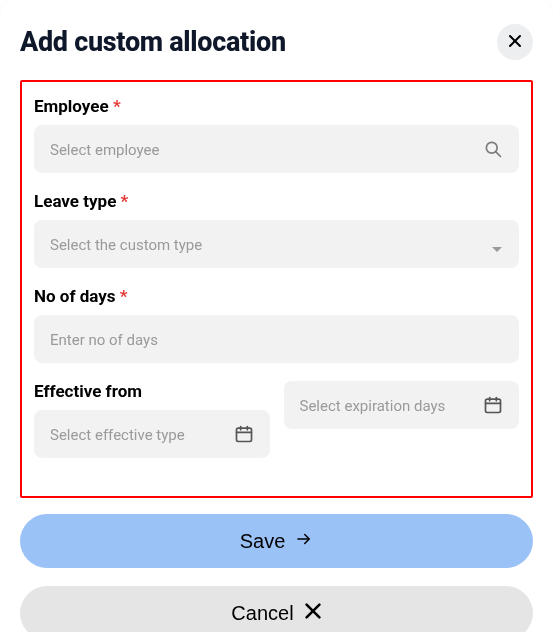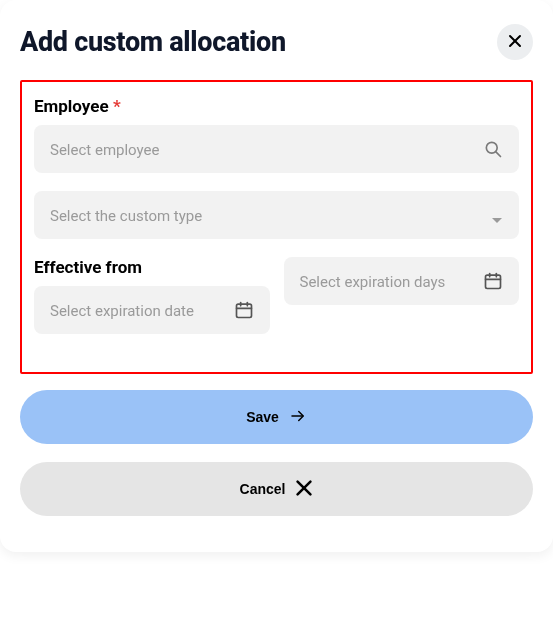--- a/index.html
+++ b/index.html
@@ -89,22 +89,22 @@
     .row .col { flex: 1; }
     .btn {
       width: 100%;
       border: none;
       border-radius: 30px;
       min-height: 54px;
       display: flex;
       align-items: center;
       justify-content: center;
       gap: 10px;
-      font-size: 14px;
-      font-weight: 700;
+      font-size: 20px;
+      font-weight: 400;
       cursor: pointer;
       margin-bottom: 18px;
     }
     .btn.primary {
       background: #9ac2f7;
       color: #000;
     }
     .btn.secondary {
       background: #e5e5e5;
       color: #000;
@@ -144,36 +144,49 @@
           <span class="icon-slot icon-search">
             <svg viewBox="0 0 24 24" fill="none" stroke="#7a7a7a" stroke-width="2" stroke-linecap="round">
               <circle cx="10.5" cy="10.5" r="6.5"></circle>
               <line x1="15.5" y1="15.5" x2="21" y2="21"></line>
             </svg>
           </span>
         </div>
       </div>
 
       <div class="field">
+        <div class="label">
+          <span>Leave type</span>
+          <span class="required">*</span>
+        </div>
         <div class="input-box">
           <span class="placeholder">Select the custom type</span>
           <span class="icon-slot icon-chevron">
             <svg viewBox="0 0 12 8" fill="#9a9a9a">
               <path d="M1 1 L6 6 L11 1 Z"></path>
             </svg>
           </span>
         </div>
       </div>
 
+      <div class="field">
+        <div class="label">
+          <span>No of days</span>
+          <span class="required">*</span>
+        </div>
+        <div class="input-box">
+          <span class="placeholder">Enter no of days</span>
+        </div>
+      </div>
 
       <div class="row">
         <div class="col field">
           <div class="label">Effective from</div>
           <div class="input-box">
-            <span class="placeholder">Select expiration date</span>
+            <span class="placeholder">Select effective type</span>
             <span class="icon-slot icon-calendar">
               <svg viewBox="0 0 24 24" fill="none" stroke="#555" stroke-width="2" stroke-linecap="round">
                 <rect x="3" y="5" width="18" height="16" rx="2"></rect>
                 <line x1="3" y1="10" x2="21" y2="10"></line>
                 <line x1="8" y1="3" x2="8" y2="7"></line>
                 <line x1="16" y1="3" x2="16" y2="7"></line>
               </svg>
             </span>
           </div>
         </div>

